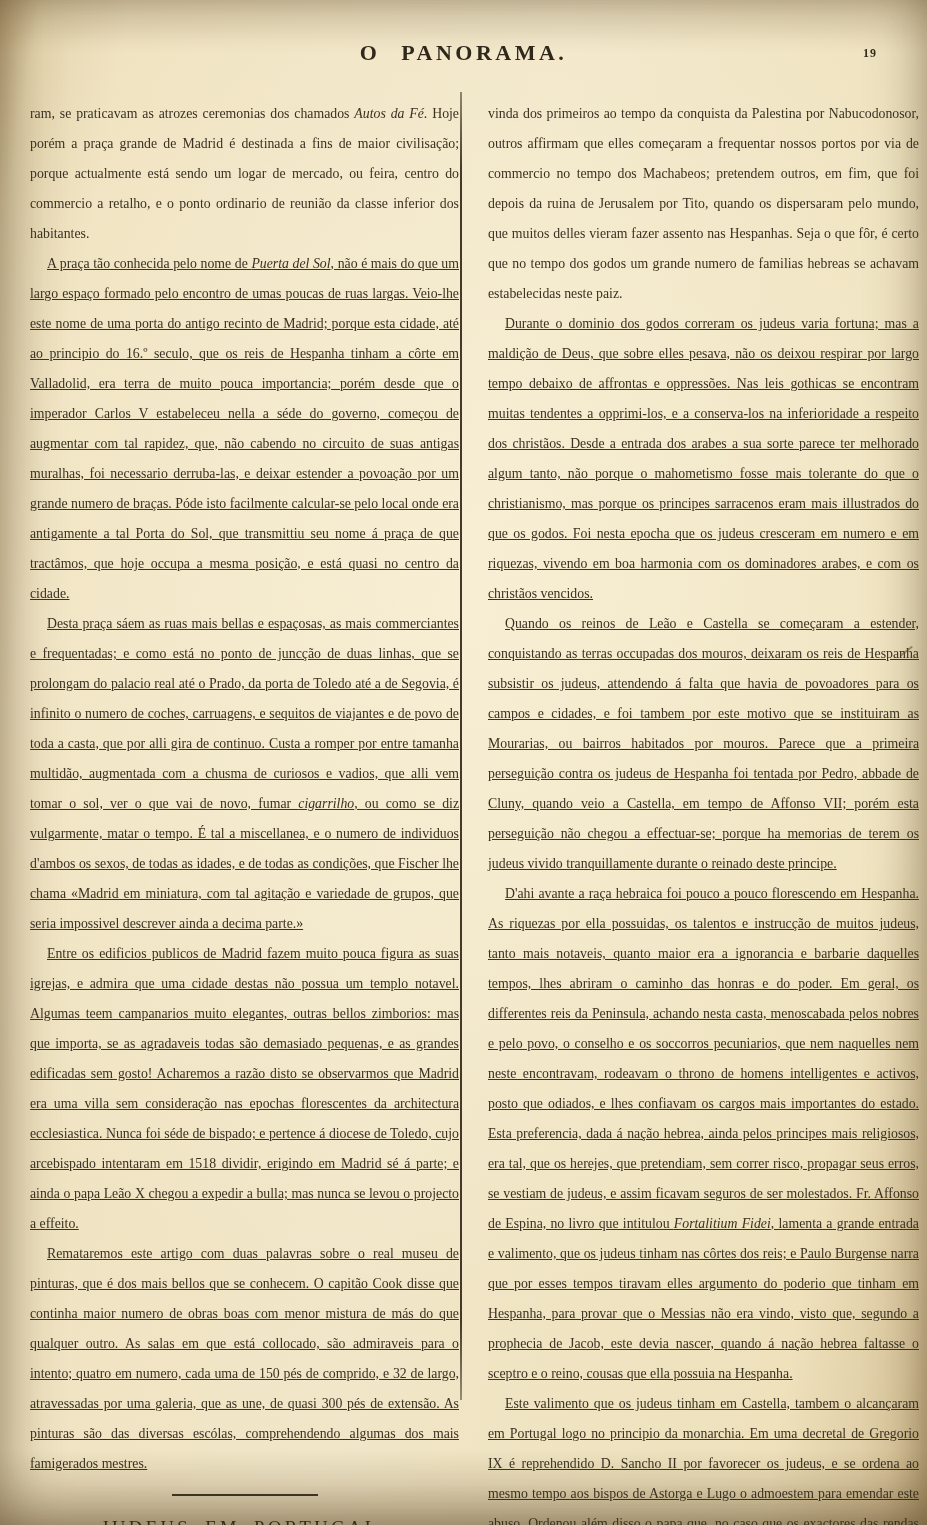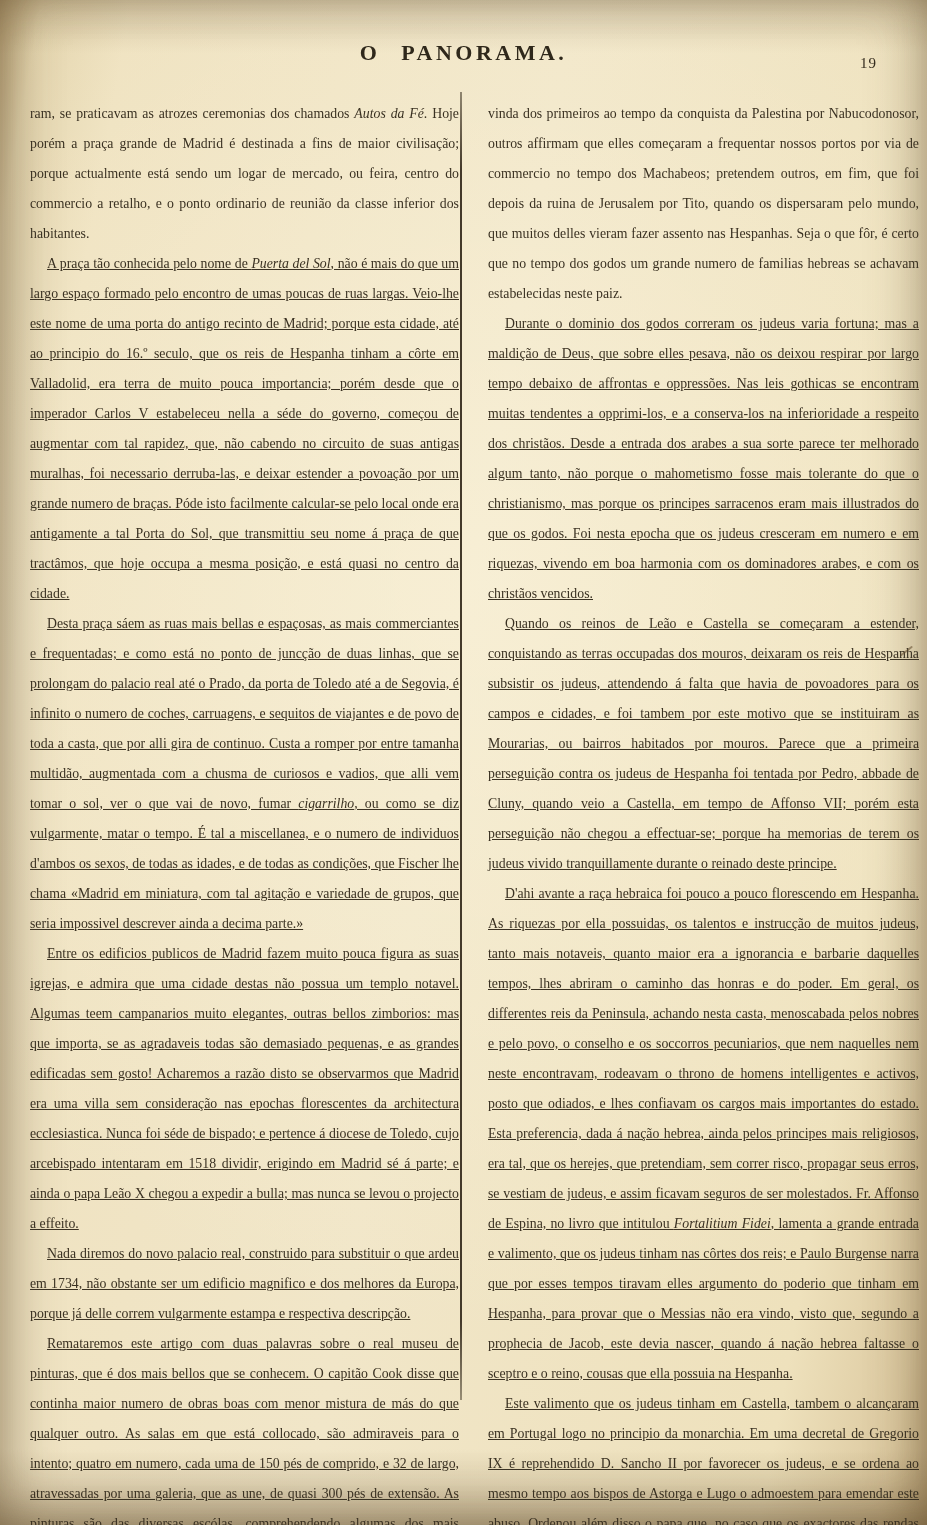--- a/index.html
+++ b/index.html
@@ -19,22 +19,22 @@
     font-family:"Liberation Serif","DejaVu Serif",serif;
   }
   .page-header{position:absolute;top:40px;left:0;right:0;height:34px;}
   .journal-title{
     text-align:center;
     font-size:22px;font-weight:700;
     letter-spacing:3.5px;word-spacing:12px;
     color:#2f281b;
   }
   .page-number{
-    position:absolute;top:15px;right:50px;
-    font-size:15px;color:#342c1e;letter-spacing:1px;
+    position:absolute;top:6px;right:50px;
+    font-size:12px;color:#342c1e;letter-spacing:1px;font-weight:bold;
   }
   .column{
     position:absolute;top:99px;width:429px;
     font-size:13.8px;line-height:30px;
     text-align:justify;
     color:var(--ink,#3a3122);
   }
   .column.left{left:30px;}
   .column.right{left:488px;width:431px;}
   .column-divider{
@@ -82,21 +82,20 @@
   </header>
 
   <div class="column-divider"></div>
 
   <section class="column left">
     <div id="left-top">
         <p class="para"><span>ram, se praticavam as atrozes ceremonias dos chamados </span><span class="it">Autos da Fé</span><span>. Hoje porém a praça grande de Madrid é destinada a fins de maior civilisação; porque actualmente está sendo um logar de mercado, ou feira, centro do commercio a retalho, e o ponto ordinario de reunião da classe inferior dos habitantes.</span></p>
         <p class="para indent"><span>A praça tão conhecida pelo nome de </span><span class="it">Puerta del Sol</span><span>, não é mais do que um largo espaço formado pelo encontro de umas poucas de ruas largas. Veio-lhe este nome de uma porta do antigo recinto de Madrid; porque esta cidade, até ao principio do 16.º seculo, que os reis de Hespanha tinham a côrte em Valladolid, era terra de muito pouca importancia; porém desde que o imperador Carlos V estabeleceu nella a séde do governo, começou de augmentar com tal rapidez, que, não cabendo no circuito de suas antigas muralhas, foi necessario derruba-las, e deixar estender a povoação por um grande numero de braças. Póde isto facilmente calcular-se pelo local onde era antigamente a tal Porta do Sol, que transmittiu seu nome á praça de que tractâmos, que hoje occupa a mesma posição, e está quasi no centro da cidade.</span></p>
         <p class="para indent"><span>Desta praça sáem as ruas mais bellas e espaçosas, as mais commerciantes e frequentadas; e como está no ponto de juncção de duas linhas, que se prolongam do palacio real até o Prado, da porta de Toledo até a de Segovia, é infinito o numero de coches, carruagens, e sequitos de viajantes e de povo de toda a casta, que por alli gira de continuo. Custa a romper por entre tamanha multidão, augmentada com a chusma de curiosos e vadios, que alli vem tomar o sol, ver o que vai de novo, fumar </span><span class="it">cigarrilho</span><span>, ou como se diz vulgarmente, matar o tempo. É tal a miscellanea, e o numero de individuos d'ambos os sexos, de todas as idades, e de todas as condições, que Fischer lhe chama «Madrid em miniatura, com tal agitação e variedade de grupos, que seria impossivel descrever ainda a decima parte.»</span></p>
         <p class="para indent"><span>Entre os edificios publicos de Madrid fazem muito pouca figura as suas igrejas, e admira que uma cidade destas não possua um templo notavel. Algumas teem campanarios muito elegantes, outras bellos zimborios: mas que importa, se as agradaveis todas são demasiado pequenas, e as grandes edificadas sem gosto! Acharemos a razão disto se observarmos que Madrid era uma villa sem consideração nas epochas florescentes da architectura ecclesiastica. Nunca foi séde de bispado; e pertence á diocese de Toledo, cujo arcebispado intentaram em 1518 dividir, erigindo em Madrid sé á parte; e ainda o papa Leão X chegou a expedir a bulla; mas nunca se levou o projecto a effeito.</span></p>
-        <p class="para indent"><span>Nada diremos do novo palacio real, construido para substituir o que ardeu em 1734, não obstante ser um edificio magnifico e dos melhores da Europa, porque já delle correm vulgarmente estampa e respectiva descripção.</span></p>
         <p class="para indent"><span>Remataremos este artigo com duas palavras sobre o real museu de pinturas, que é dos mais bellos que se conhecem. O capitão Cook disse que continha maior numero de obras boas com menor mistura de más do que qualquer outro. As salas em que está collocado, são admiraveis para o intento; quatro em numero, cada uma de 150 pés de comprido, e 32 de largo, atravessadas por uma galeria, que as une, de quasi 300 pés de extensão. As pinturas são das diversas escólas, comprehendendo algumas dos mais famigerados mestres.</span></p>
       </div>
     <div class="section-rule"></div>
     <h2 class="section-heading">JUDEUS EM PORTUGAL.</h2>
     <div id="left-bottom">
         <p class="para"><span class="sc">Ácerca</span><span> do tempo em que os judeus entraram nas Hespanhas ha varias opiniões. Lugo alguns remontar a</span></p>
       </div>
   </section>
 
   <section class="column right">

